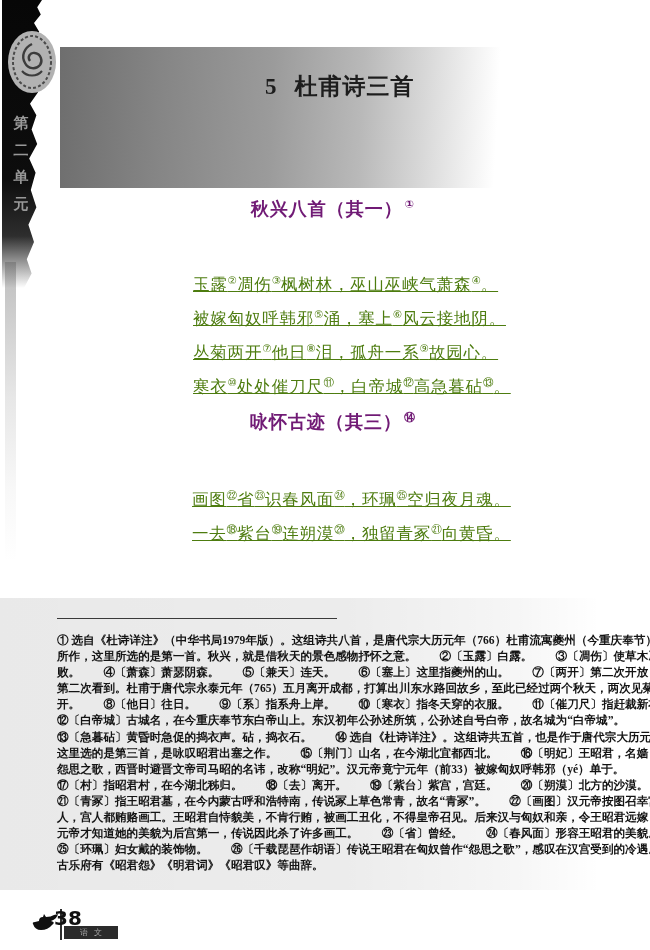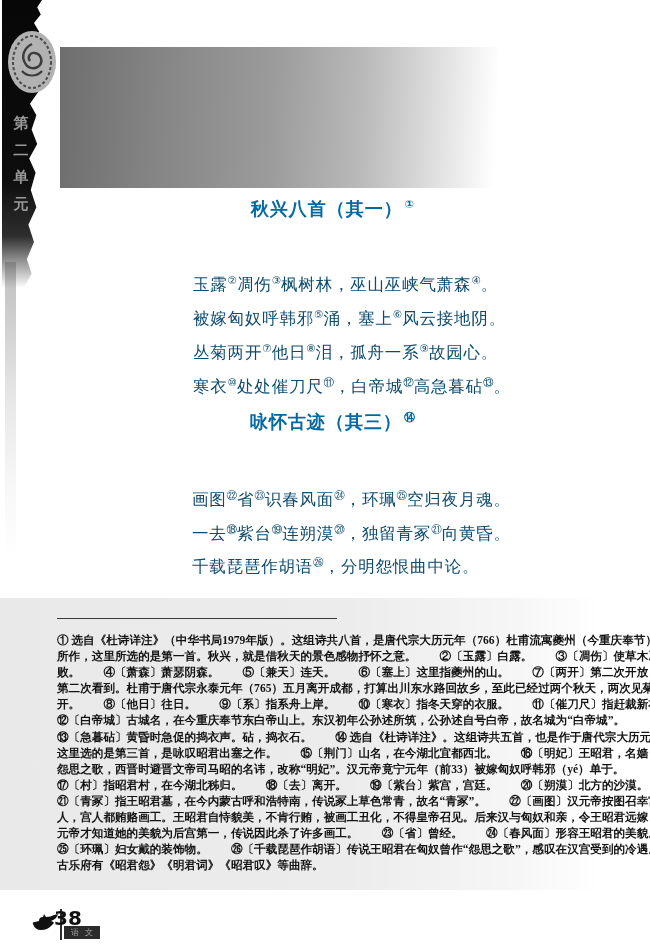--- a/index.html
+++ b/index.html
@@ -41,30 +41,30 @@
                #b9b9b9 54%,#d8d8d8 65%,rgba(240,240,240,0) 78%);
   }
   .chapter-title{
     position:absolute; left:265px; top:71px;
     font-size:23px; font-weight:bold; letter-spacing:1px; color:#1d1d1d; white-space:nowrap;
   }
   .chapter-title .num{margin-right:17px;}
   .poem-title{
     position:absolute; left:145px; width:375px; text-align:center;
     font-family:"DejaVu Sans","Liberation Sans",sans-serif;
-    font-size:18px; font-weight:bold; letter-spacing:1px; color:#0369a1; white-space:nowrap;
+    font-size:18px; font-weight:bold; letter-spacing:1px; color:#701a75; white-space:nowrap;
   }
   .poem-title.t1{top:197px;}
   .poem-title.t2{top:410px;}
   .poem-lines{position:absolute; white-space:nowrap;}
   .poem-lines.p1{left:193px; top:268px;}
   .poem-lines.p2{left:192px; top:483px;}
   .p1 .poem-line{height:34px; line-height:34px;}
   .p2 .poem-line{height:33.5px; line-height:33.5px;}
-  .poem-line{font-size:16.5px; letter-spacing:0.8px; color:#0c4a6e;}
+  .poem-line{font-size:16.5px; letter-spacing:0.8px; color:#4d7c0f;text-decoration:underline;}
   sup.note{font-size:10.5px; line-height:0; letter-spacing:0;}
   .poem-title sup.note{font-size:11px; margin-left:2px;}
   .footnote-rule{
     position:absolute; left:57px; top:618px; width:280px; height:0;
     border-top:1.8px solid #3a3a3a;
   }
   .footnotes{
     position:absolute; left:57px; top:633px; width:562px;
     font-size:11.6px; line-height:16.1px; font-weight:bold;
     color:#141414; letter-spacing:0; 
@@ -72,21 +72,21 @@
   .fn-line{white-space:nowrap;}
   
   .bird{position:absolute; left:32px; top:914px; width:27px; height:21px;}
   .footer-divider{position:absolute; left:60px; top:909px; width:2px; height:31px; background:#2d2d2d;}
   .page-number{
     position:absolute; left:54px; top:906px;
     font-family:"DejaVu Sans","Liberation Sans",sans-serif;
     font-size:20px; font-weight:bold; color:#111;
   }
   .subject-bar{
-    position:absolute; left:64px; top:926px; width:36px; height:13px;
+    position:absolute; left:64px; top:926px; width:54px; height:13px;
     background:#2b2b2b; color:#a9a9a9;
     font-family:"DejaVu Sans","Liberation Sans",sans-serif;
     font-size:8px; line-height:13px; text-align:center; letter-spacing:6px; text-indent:6px;
   }
 </style>
 </head>
 <body>
 
 <div class="page">
 
@@ -104,38 +104,40 @@
 
   <div class="unit-label" id="unit-label">
       <div>第</div>
       <div>二</div>
       <div>单</div>
       <div>元</div>
     </div>
 
   <div class="header-band"></div>
 
+  <div class="chapter-title">
+    <span class="num">5</span><span>杜甫诗三首</span>
+  </div>
 
   <div class="poem-title t1">
     <span>秋兴八首（其一）</span><sup class="note">①</sup>
   </div>
   <div class="poem-lines p1" id="poem1">
       <div class="poem-line"><span>玉露</span><sup class="note">②</sup><span>凋伤</span><sup class="note">③</sup><span>枫树林，巫山巫峡气萧森</span><sup class="note">④</sup><span>。</span></div>
       <div class="poem-line"><span>被嫁匈奴呼韩邪</span><sup class="note">⑤</sup><span>涌，塞上</span><sup class="note">⑥</sup><span>风云接地阴。</span></div>
       <div class="poem-line"><span>丛菊两开</span><sup class="note">⑦</sup><span>他日</span><sup class="note">⑧</sup><span>泪，孤舟一系</span><sup class="note">⑨</sup><span>故园心。</span></div>
       <div class="poem-line"><span>寒衣</span><sup class="note">⑩</sup><span>处处催刀尺</span><sup class="note">⑪</sup><span>，白帝城</span><sup class="note">⑫</sup><span>高急暮砧</span><sup class="note">⑬</sup><span>。</span></div>
     </div>
 
   <div class="poem-title t2">
     <span>咏怀古迹（其三）</span><sup class="note">⑭</sup>
   </div>
   <div class="poem-lines p2" id="poem2">
       <div class="poem-line"><span>画图</span><sup class="note">㉒</sup><span>省</span><sup class="note">㉓</sup><span>识春风面</span><sup class="note">㉔</sup><span>，环珮</span><sup class="note">㉕</sup><span>空归夜月魂。</span></div>
       <div class="poem-line"><span>一去</span><sup class="note">⑱</sup><span>紫台</span><sup class="note">⑲</sup><span>连朔漠</span><sup class="note">⑳</sup><span>，独留青冢</span><sup class="note">㉑</sup><span>向黄昏。</span></div>
-      <div class="poem-line"><span>千载琵琶作胡语</span><sup class="note">㉖</sup><span>，分明怨恨曲中论。</span></div>
     </div>
 
   <div class="footnote-rule"></div>
   <div class="footnotes" id="footnotes">
       <div class="fn-line">① 选自《杜诗详注》（中华书局1979年版）。这组诗共八首，是唐代宗大历元年（766）杜甫流寓夔州（今重庆奉节）时</div>
       <div class="fn-line">所作，这里所选的是第一首。秋兴，就是借秋天的景色感物抒怀之意。　　②〔玉露〕白露。　　③〔凋伤〕使草木凋落衰</div>
       <div class="fn-line">败。　　④〔萧森〕萧瑟阴森。　　⑤〔兼天〕连天。　　⑥〔塞上〕这里指夔州的山。　　⑦〔两开〕第二次开放，这里指</div>
       <div class="fn-line">第二次看到。杜甫于唐代宗永泰元年（765）五月离开成都，打算出川东水路回故乡，至此已经过两个秋天，两次见菊花</div>
       <div class="fn-line">开。　　⑧〔他日〕往日。　　⑨〔系〕指系舟上岸。　　⑩〔寒衣〕指冬天穿的衣服。　　⑪〔催刀尺〕指赶裁新衣。</div>
       <div class="fn-line">⑫〔白帝城〕古城名，在今重庆奉节东白帝山上。东汉初年公孙述所筑，公孙述自号白帝，故名城为“白帝城”。</div>

